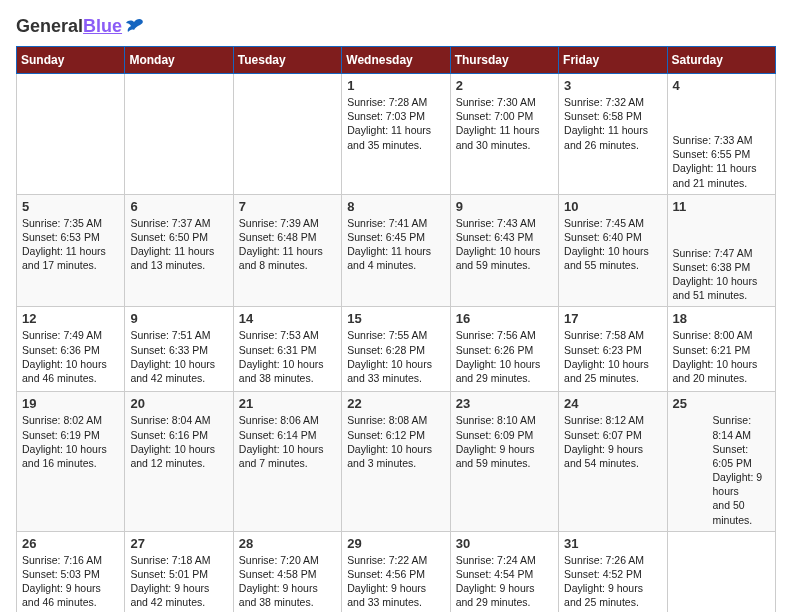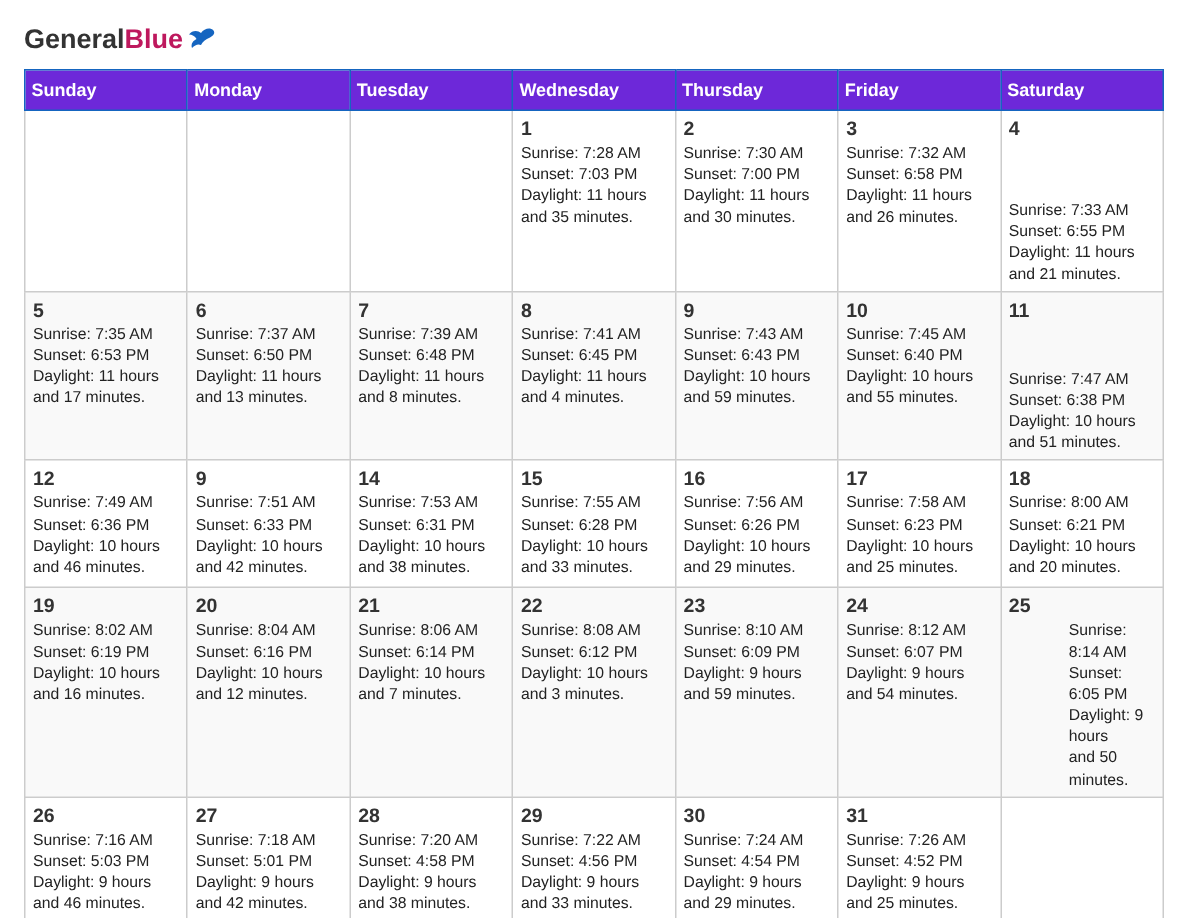--- a/index.html
+++ b/index.html
@@ -21,40 +21,40 @@
       flex-direction: column;
       align-items: flex-start;
     }
     .logo-text {
       font-size: 18px;
       font-weight: bold;
       color: #1a1a1a;
       line-height: 1.1;
     }
     .logo-general { color: #333; }
-    .logo-blue { color: #be185d; }
+    .logo-blue { color: #8b5cf6; text-decoration: underline; }
     .title-block {
       text-align: right;
     }
     .month-title {
       font-size: 36px;
       font-weight: normal;
       color: #222;
     }
     .location-title {
       font-size: 15px;
       color: #444;
     }
     table {
       width: 100%;
       border-collapse: collapse;
       font-size: 11px;
     }
     thead tr {
-      background: #6d28d9;
+      background: #7f1d1d;
       color: #fff;
     }
     thead th {
       padding: 6px 4px;
       text-align: left;
       font-size: 12px;
       font-weight: bold;
       border: 1px solid #1565c0;
     }
     tbody td {

